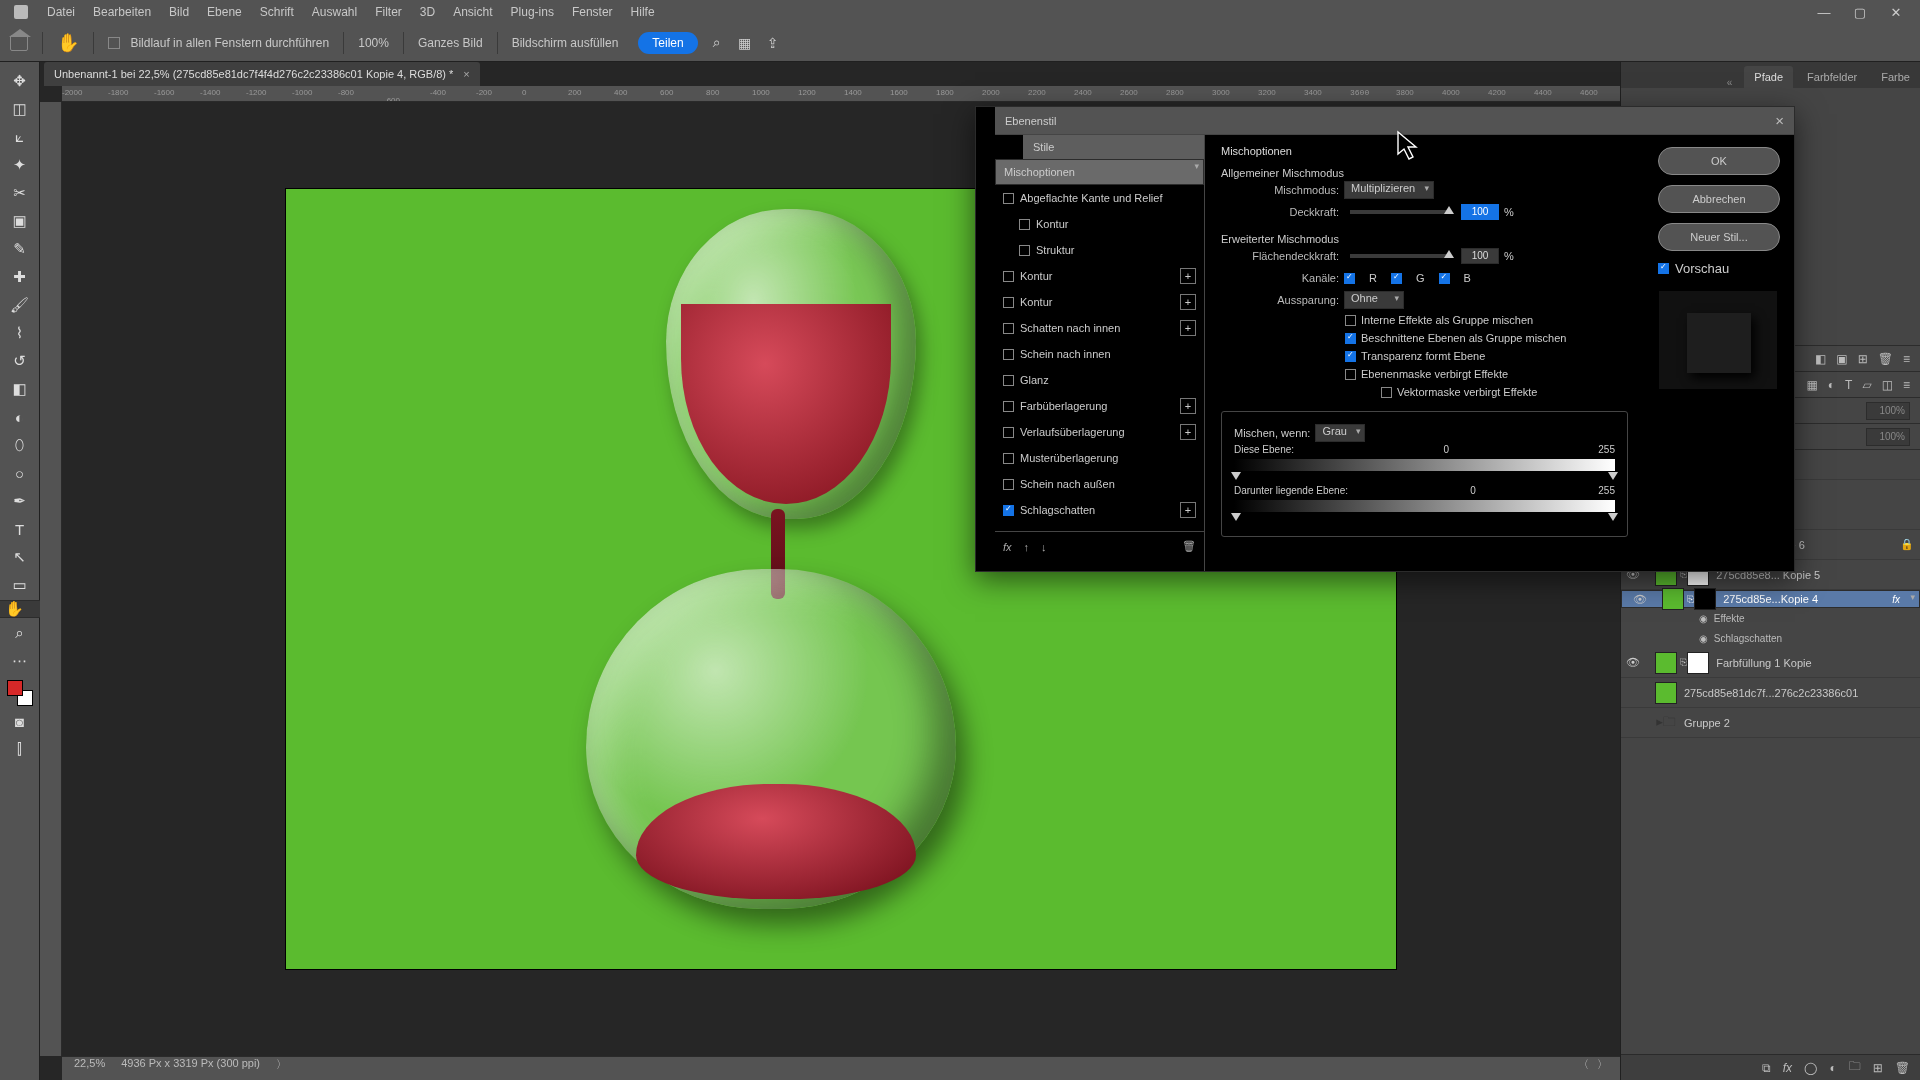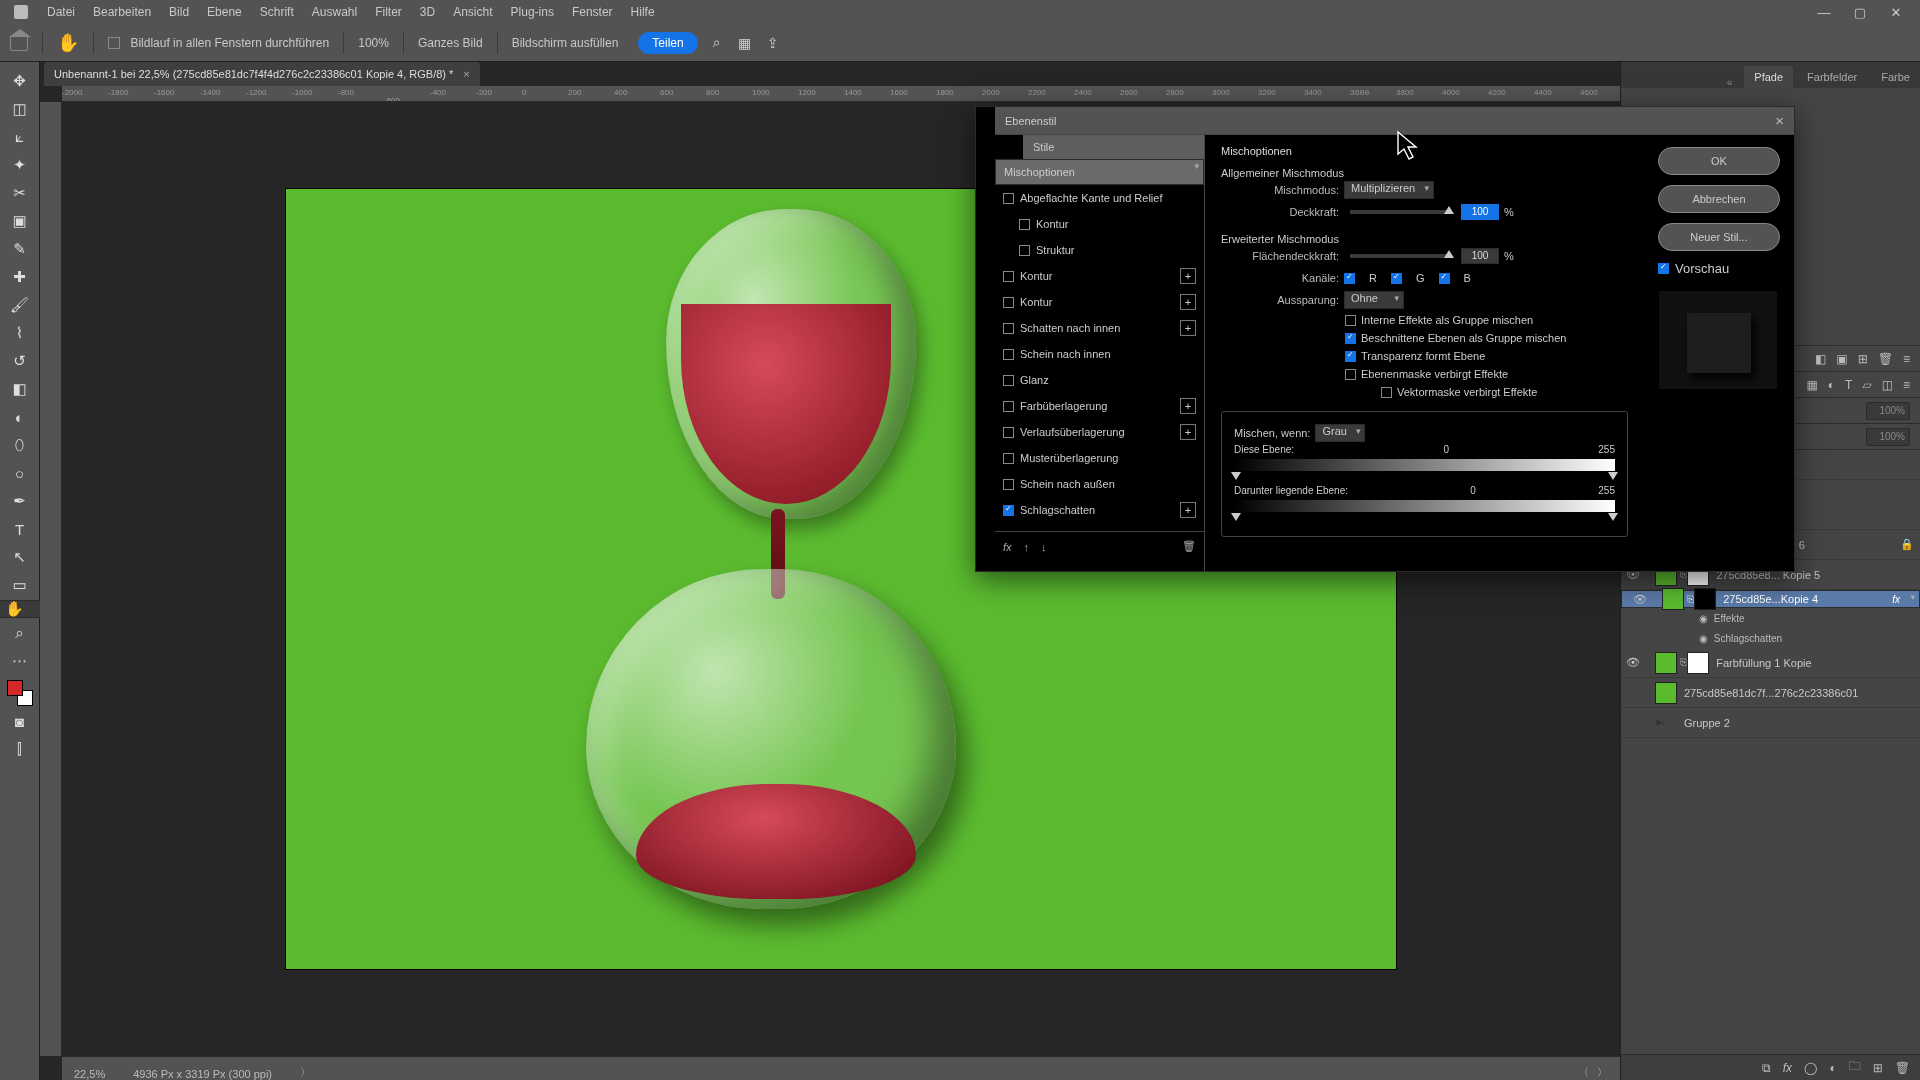--- a/index.html
+++ b/index.html
@@ -41,21 +41,21 @@
 .canvas { width:1110px; height:780px; background:#5bbb2f; position:relative; box-shadow:0 0 0 1px #000;}
 
 
 .glass { position:absolute; }
 .glass.top { left:380px; top:20px; width:250px; height:310px; border-radius:50% 50% 50% 50% / 45% 45% 60% 60%; background:radial-gradient(ellipse at 35% 30%, rgba(255,255,255,.55), rgba(255,255,255,0) 45%), rgba(210,235,200,.25); box-shadow:inset -18px -12px 30px rgba(0,0,0,.35), inset 18px 12px 30px rgba(255,255,255,.35), 6px 10px 18px rgba(0,0,0,.35);}
 .sand.top { position:absolute; left:395px; top:115px; width:210px; height:200px; border-radius:0 0 55% 55% / 0 0 80% 80%; background:radial-gradient(circle at 40% 30%, #d64a5a, #8e1a26 80%); }
 .neck { position:absolute; left:485px; top:320px; width:14px; height:90px; background:linear-gradient(#7a1420,#5c0e17); border-radius:6px;}
 .glass.bot { left:300px; top:380px; width:370px; height:340px; border-radius:50% 50% 50% 50% / 55% 55% 50% 50%; background:radial-gradient(ellipse at 35% 30%, rgba(255,255,255,.55), rgba(255,255,255,0) 45%), rgba(210,235,200,.22); box-shadow:inset -22px -16px 36px rgba(0,0,0,.4), inset 22px 16px 36px rgba(255,255,255,.35), 10px 16px 26px rgba(0,0,0,.45);}
 .sand.bot { position:absolute; left:350px; top:595px; width:280px; height:115px; background:radial-gradient(ellipse at 45% 30%, #d64a5a, #7e1320 85%); border-radius:50% 50% 48% 48% / 65% 65% 40% 40%;}
 
-.statusbar { position:absolute; bottom:0; left:22px; right:0; height:24px; background:#535353; border-top:1px solid #2a2a2a; display:flex; align-items:flex-end; font-size:11px; padding:0 12px; gap:28px; color:#bbb;}
+.statusbar { position:absolute; bottom:0; left:22px; right:0; height:24px; background:#535353; border-top:1px solid #2a2a2a; display:flex; align-items:flex-start; font-size:11px; padding:0 12px; gap:16px; color:#bbb;}
 .statusbar .nav { margin-left:auto; display:flex; gap:8px;}
 
 
 .rpanels { width:300px; background:#454545; border-left:1px solid #202020; display:flex; flex-direction:column; font-size:11px;}
 .ptabs { height:26px; background:#383838; display:flex; align-items:flex-end; padding-left:12px; gap:4px;}
 .ptab { padding:5px 10px; color:#aaa; border-radius:3px 3px 0 0;margin-top:20px;}
 .ptab.act { background:#454545; color:#ddd;}
 .collapse { margin-left:auto; margin-right:8px; color:#888; font-size:10px;}
 
 .panelbody { flex:1; overflow:hidden; position:relative;}

